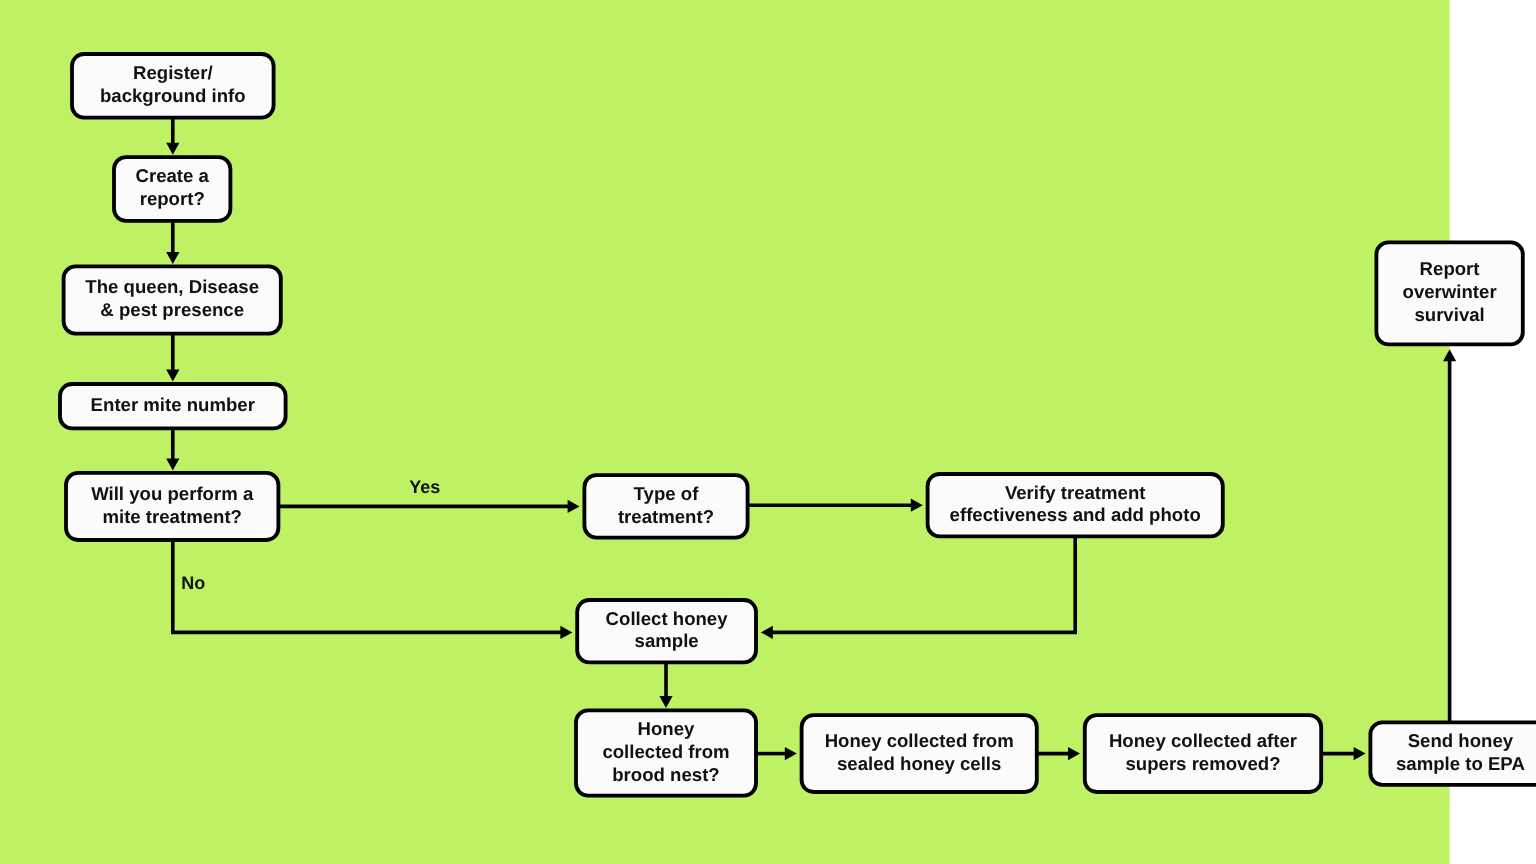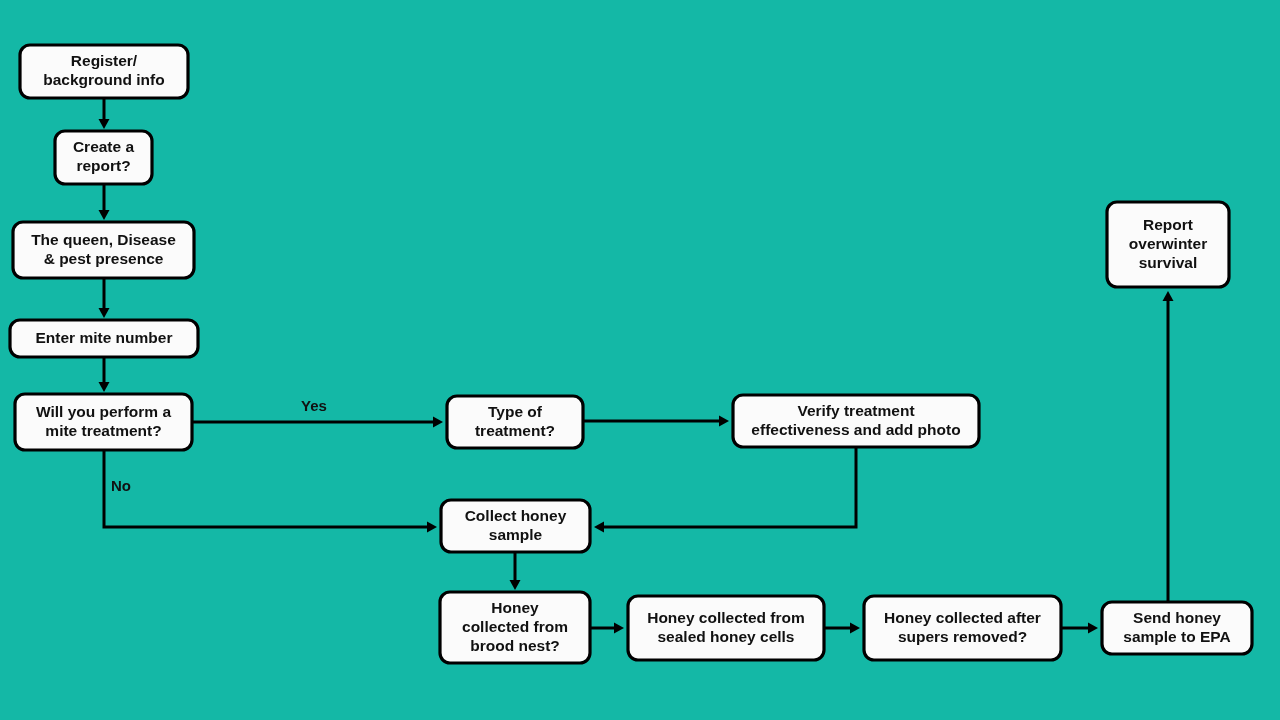--- a/index.html
+++ b/index.html
@@ -8,23 +8,24 @@
     background: #ffffff;
   }
   body {
     width: 1280px;
     height: 720px;
     overflow: hidden;
     font-family: "Liberation Sans", sans-serif;
   }
   #flowchart-root {
     position: relative;
-    width: 1280px;
+    width: 1168px;
     height: 720px;
-    background: #14b8a6;
+    background: #bef264;
+    padding-left: 40px;
   }
   svg.flow-canvas {
     display: block;
     width: 1280px;
     height: 720px;
   }
   .node-shape {
     fill: #fbfbfb;
     stroke: #000000;
     stroke-width: 3.2;

